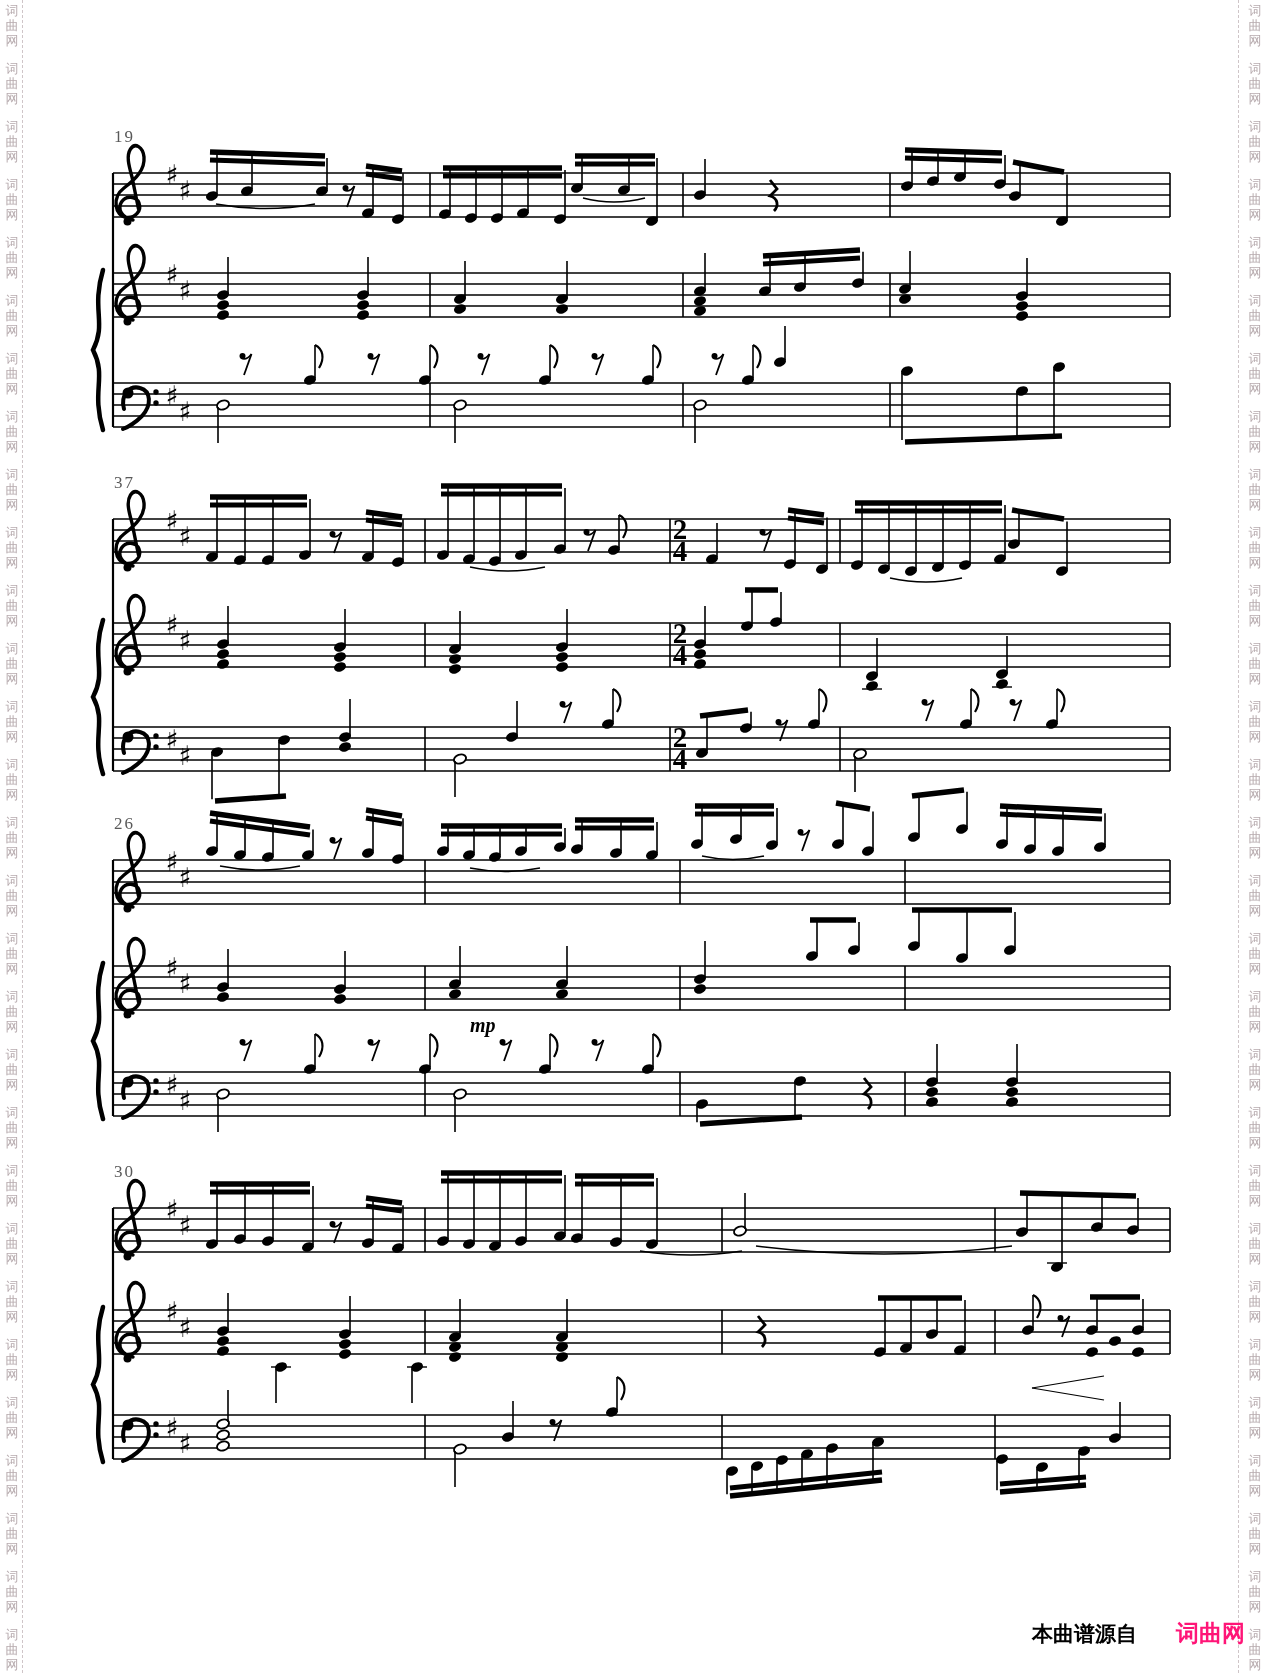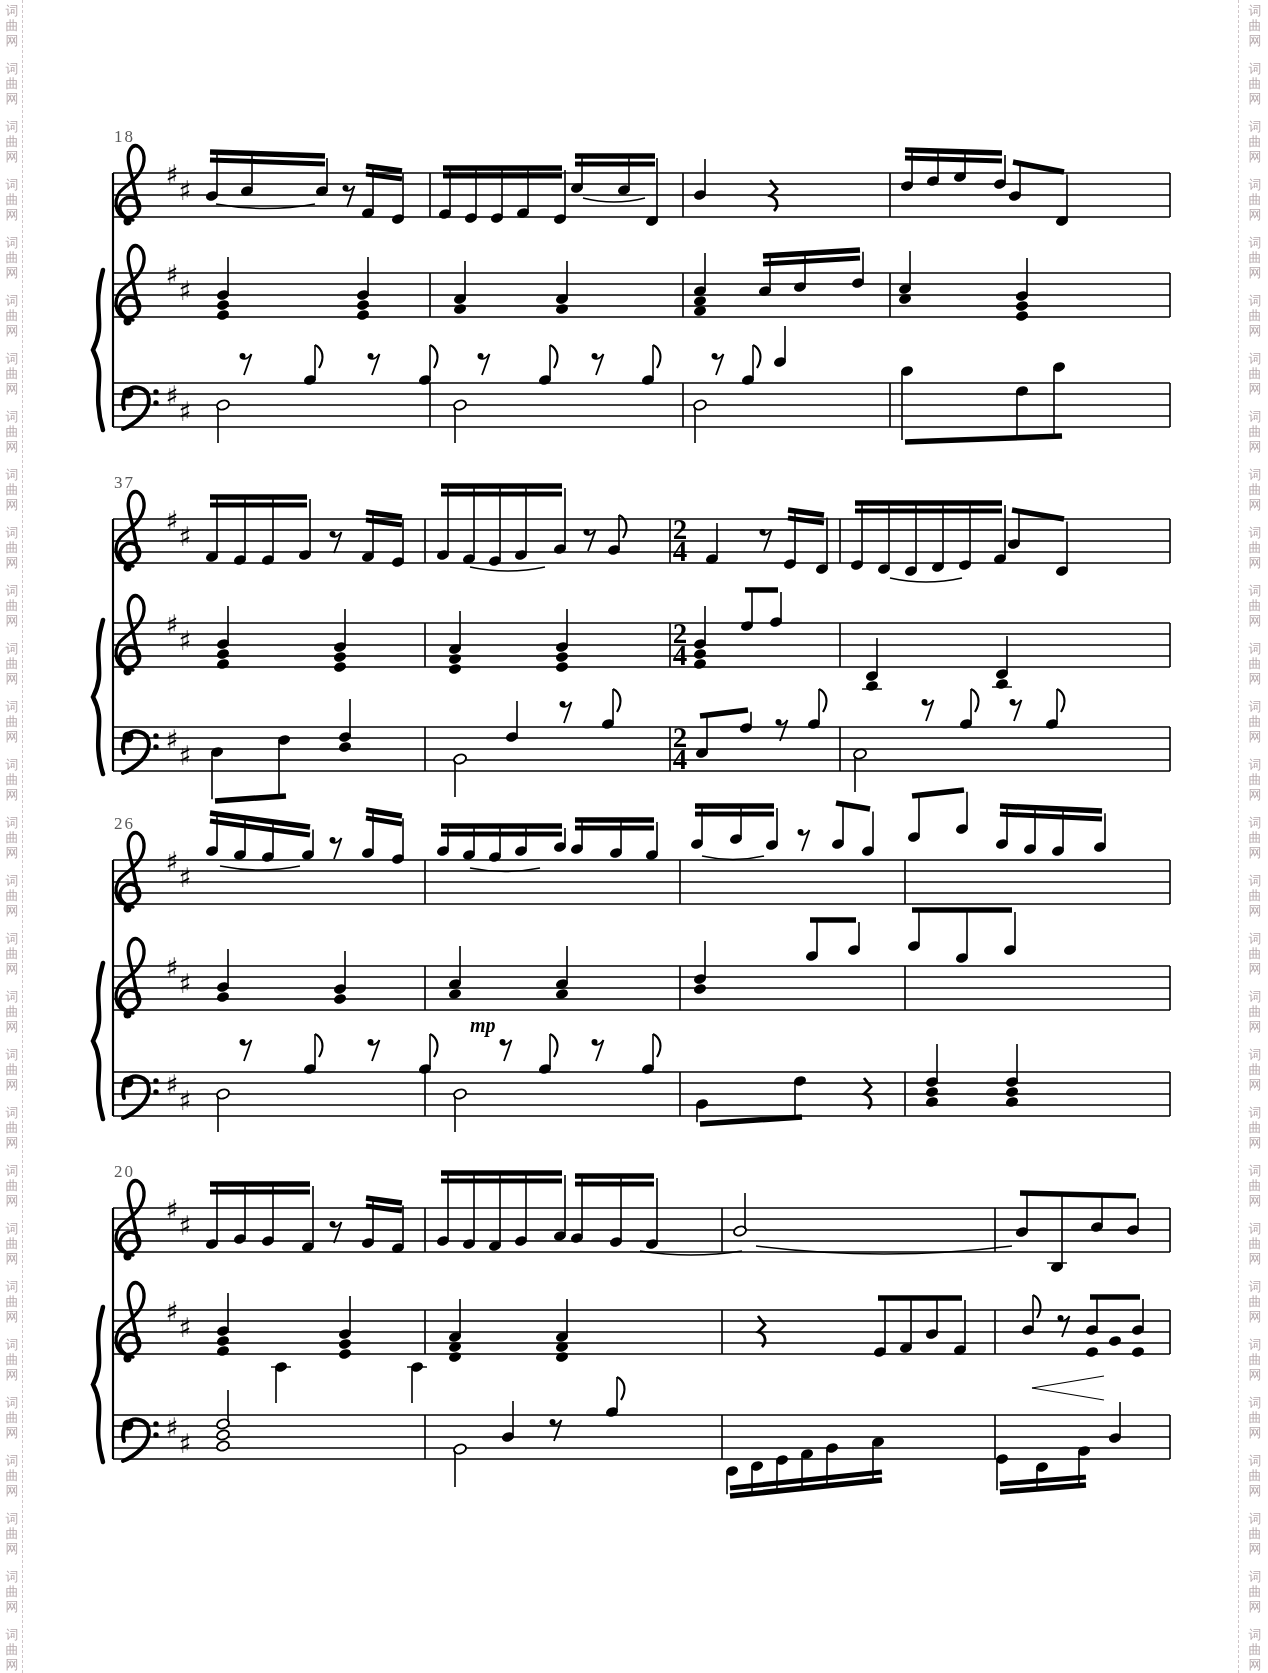--- a/index.html
+++ b/index.html
@@ -974,25 +974,29 @@
       <span class="wm-char" style="top: 1542px; color: rgb(183, 171, 174);">网</span>
       <span class="wm-char" style="top: 1570px; color: rgb(183, 171, 174);">词</span>
       <span class="wm-char" style="top: 1585px; color: rgb(183, 171, 174);">曲</span>
       <span class="wm-char" style="top: 1600px; color: rgb(183, 171, 174);">网</span>
       <span class="wm-char" style="top: 1628px; color: rgb(183, 171, 174);">词</span>
       <span class="wm-char" style="top: 1643px; color: rgb(183, 171, 174);">曲</span>
       <span class="wm-char" style="top: 1658px; color: rgb(183, 171, 174);">网</span>
     </div>
   <div class="wm-rule" style="left: 1238px; border-left-color: rgb(207, 197, 200);"></div>
   <div id="overlays">
-      <span class="measure-number" style="left: 114px; top: 127px;">18</span>
+      <span class="measure-number" style="left: 114px; top: 127px;">19</span>
       <span class="measure-number" style="left: 114px; top: 473px;">37</span>
       <span class="timesig-digit" style="left: 662px; top: 518px;">2</span>
       <span class="timesig-digit" style="left: 662px; top: 540px;">4</span>
       <span class="timesig-digit" style="left: 662px; top: 622px;">2</span>
       <span class="timesig-digit" style="left: 662px; top: 644px;">4</span>
       <span class="timesig-digit" style="left: 662px; top: 726px;">2</span>
       <span class="timesig-digit" style="left: 662px; top: 748px;">4</span>
       <span class="measure-number" style="left: 114px; top: 814px;">26</span>
       <span class="dynamic" style="left: 470px; top: 1014px;">mp</span>
-      <span class="measure-number" style="left: 114px; top: 1162px;">20</span>
+      <span class="measure-number" style="left: 114px; top: 1162px;">30</span>
     </div>
+  <div id="footer">
+    <span id="footer-prefix" class="footer-text">本曲谱源自</span>
+    <span id="footer-brand" class="footer-text" style="color: rgb(255, 21, 119);">词曲网</span>
+  </div>
 </div>
 
 </body></html>

